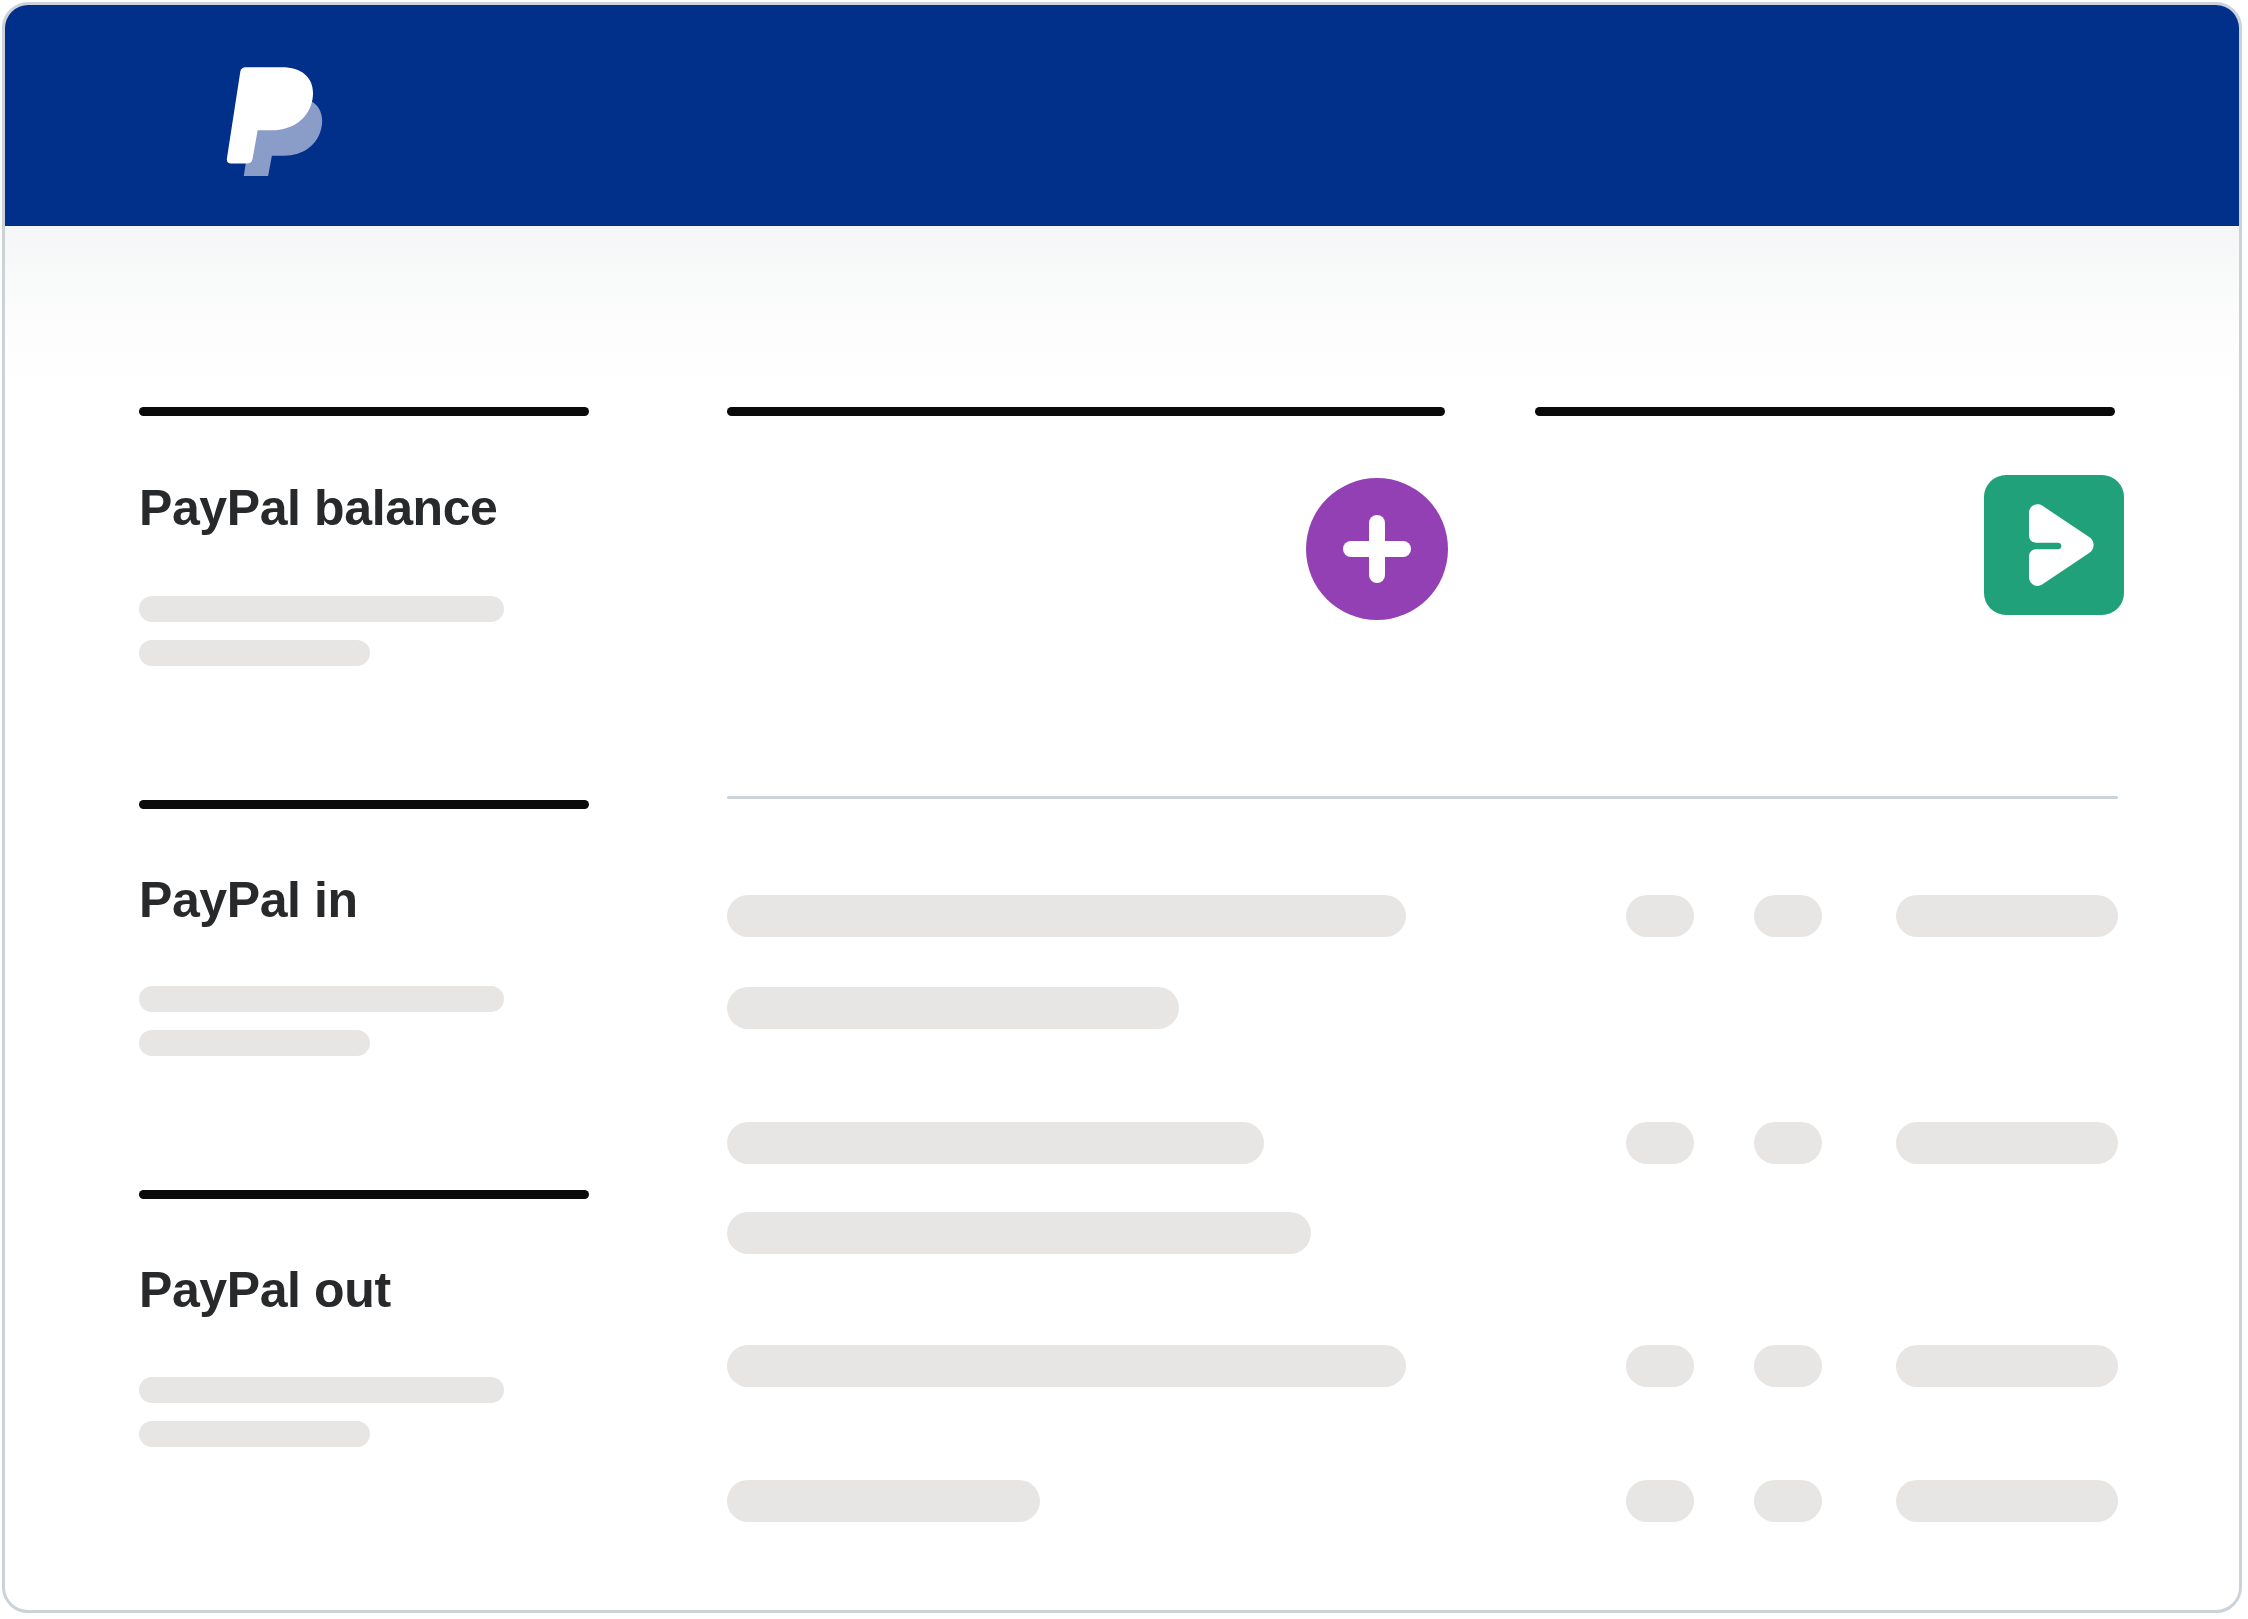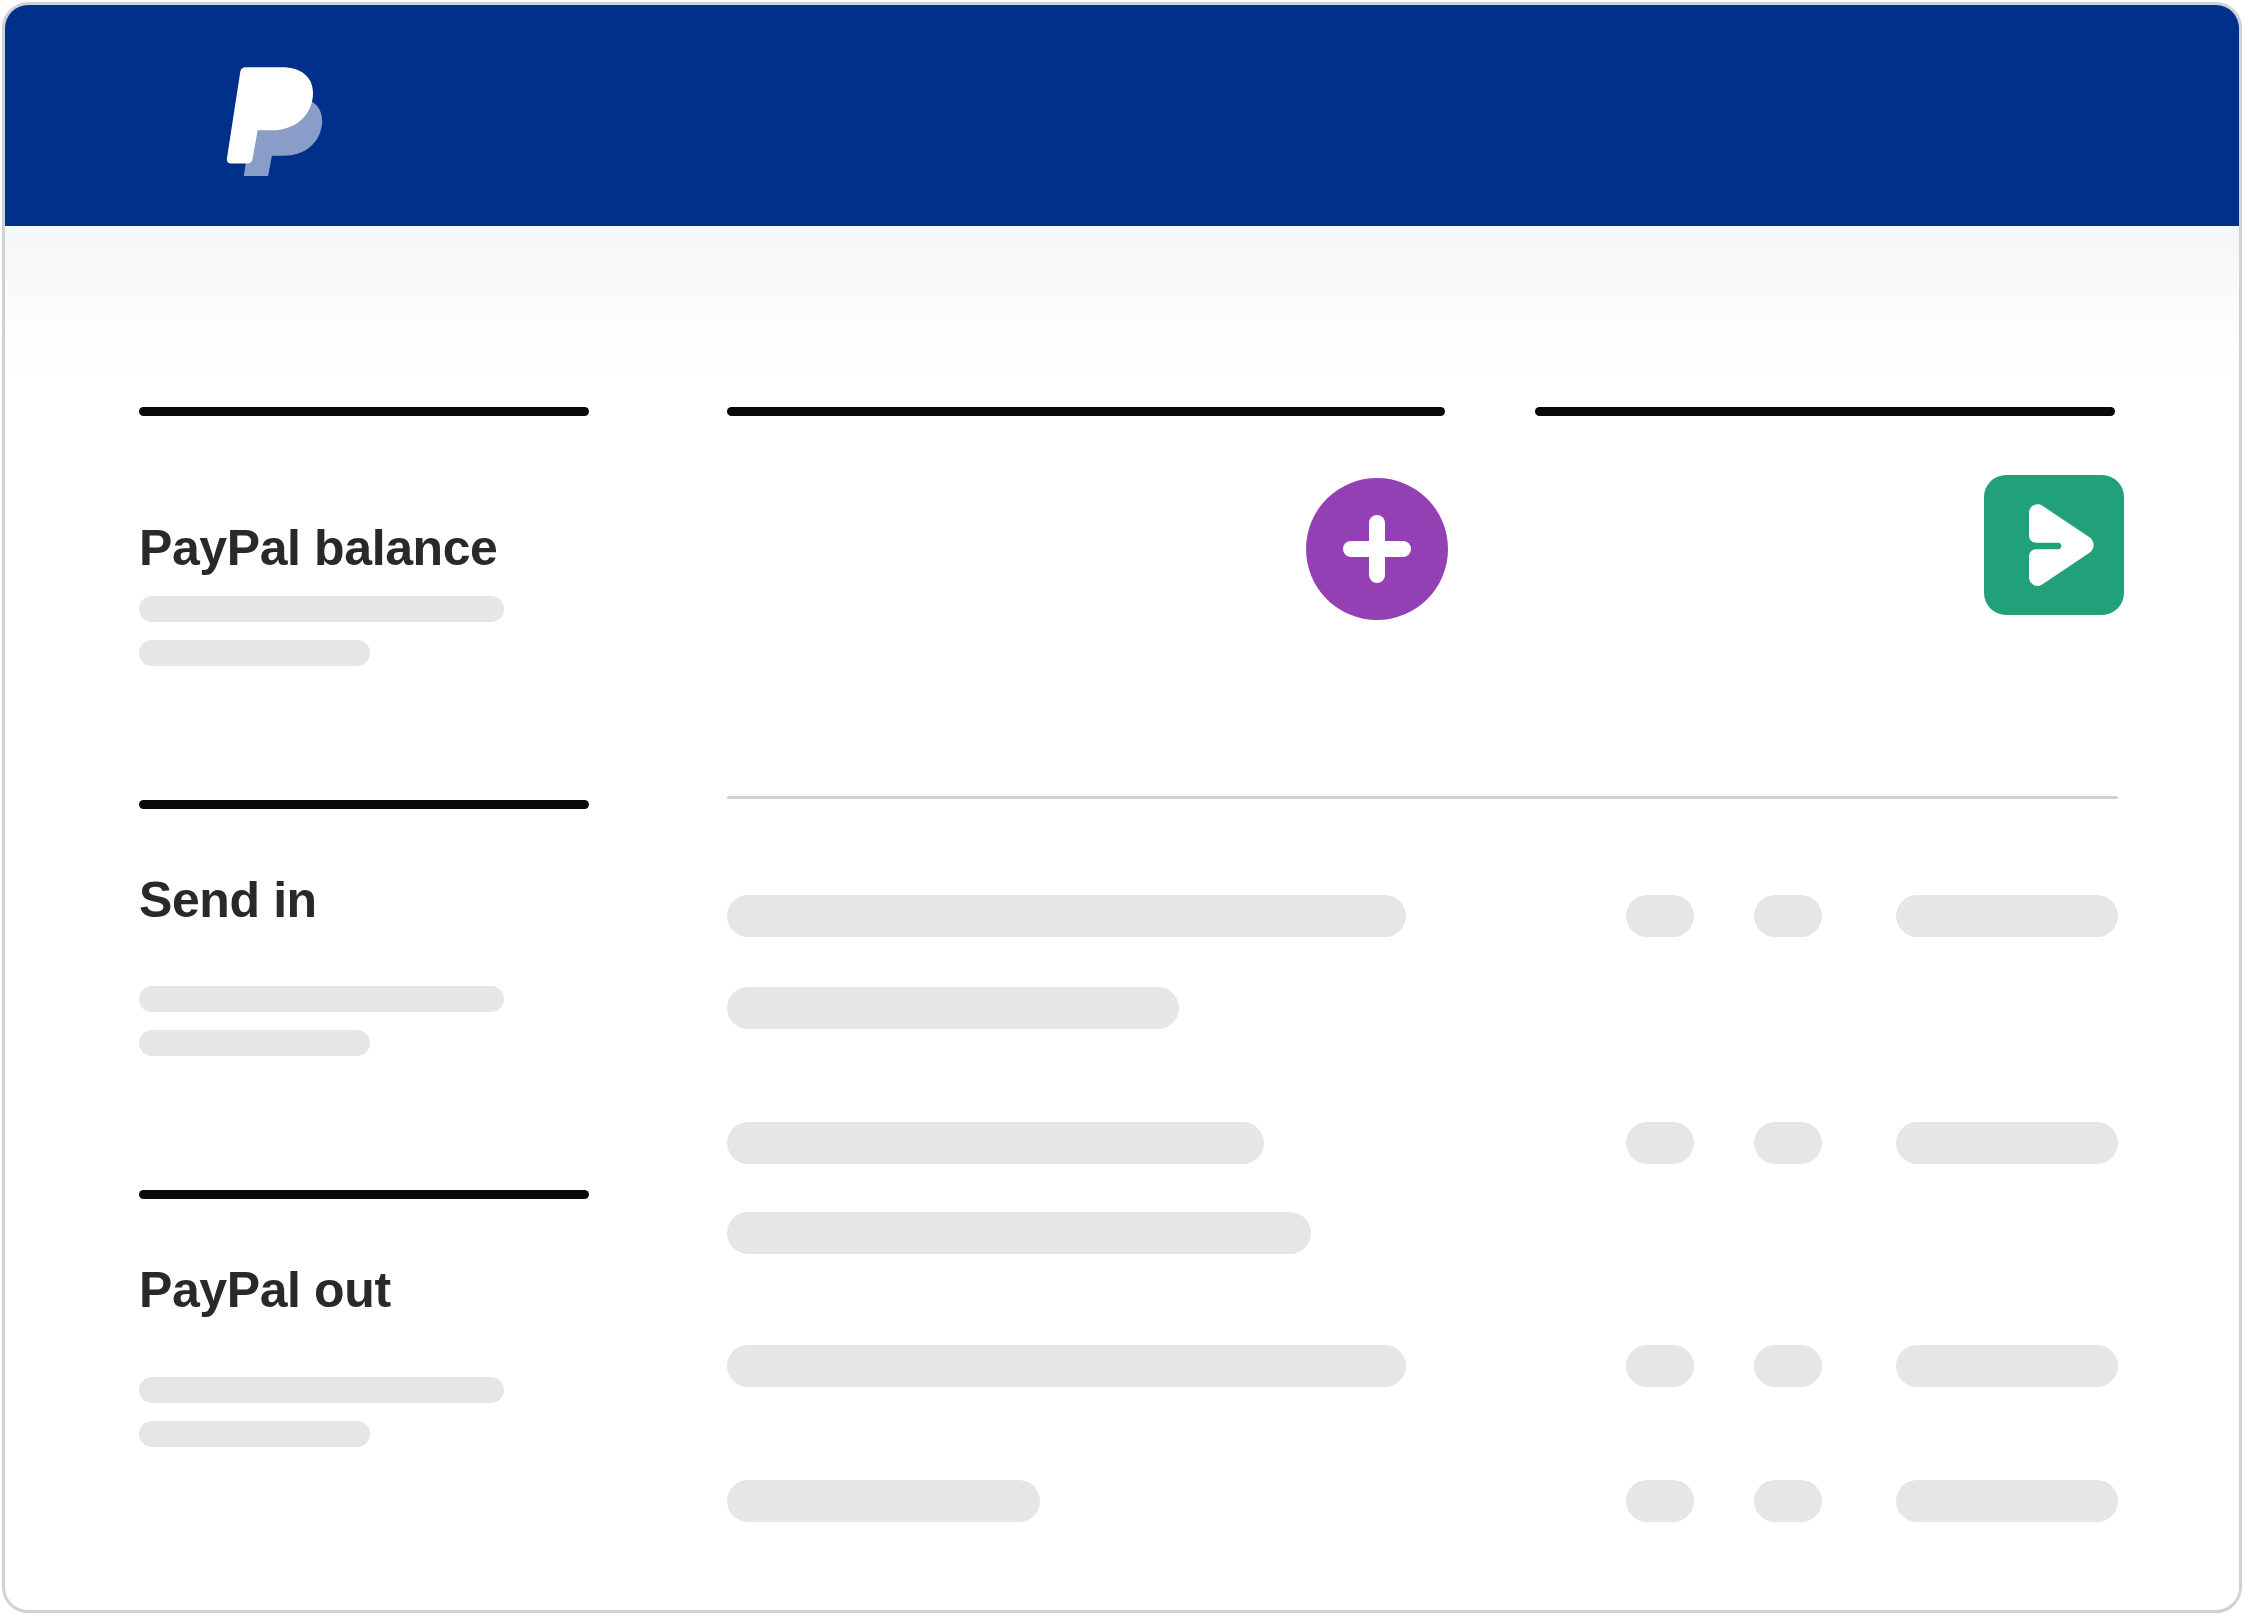--- a/index.html
+++ b/index.html
@@ -123,26 +123,26 @@
         <path d="M41 42 h34 c19 0 31 11 28 29 c-3 18 -18 29 -37 29 h-12 l-5 27 c-0.6 3.4 -3 5 -6 5 h-14 c-2.6 0 -4.2 -2 -3.8 -4.6 l12.6 -81.4 c0.4 -2.6 2.4 -4 5.2 -4 z" fill="#8a9cc8"></path>
 
         <path d="M28 13 h36 c21 0 33 12 30 31 c-3 19 -19 31 -40 31 h-14 l-5 28 c-0.5 3.2 -2.8 4.8 -5.8 4.8 h-15.5 c-2.7 0 -4.4 -2.1 -4 -4.8 l13.2 -85.6 c0.4 -2.7 2.5 -4.4 5.1 -4.4 z" fill="#ffffff"></path>
       </svg>
     </div>
   </div>
 
   <div class="body-wash"></div>
 
   <div class="rule" style="left:134px; top:402px; width:450px;"></div>
-  <div class="heading" style="left:134px; top:478px;margin-top:40px;">PayPal balance</div>
+  <div class="heading" style="left:134px; top:478px;">PayPal balance</div>
   <div class="skel" style="left:134px; top:591px; width:365px; height:26px;"></div>
   <div class="skel" style="left:134px; top:635px; width:231px; height:26px;"></div>
 
   <div class="rule" style="left:134px; top:795px; width:450px;"></div>
-  <div class="heading" style="left:134px; top:870px;">Send in</div>
+  <div class="heading" style="left:134px; top:870px;">PayPal in</div>
   <div class="skel" style="left:134px; top:981px; width:365px; height:26px;"></div>
   <div class="skel" style="left:134px; top:1025px; width:231px; height:26px;"></div>
 
   <div class="rule" style="left:134px; top:1185px; width:450px;"></div>
   <div class="heading" style="left:134px; top:1260px;">PayPal out</div>
   <div class="skel" style="left:134px; top:1372px; width:365px; height:26px;"></div>
   <div class="skel" style="left:134px; top:1416px; width:231px; height:26px;"></div>
 
   <div class="rule" style="left:722px; top:402px; width:718px;"></div>
   <button class="btn-plus" style="left:1301px; top:473px;">

